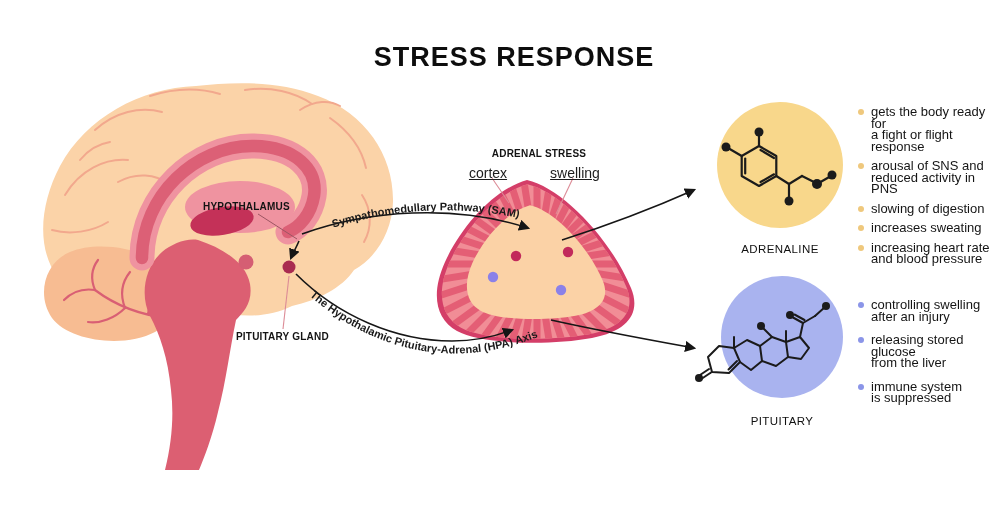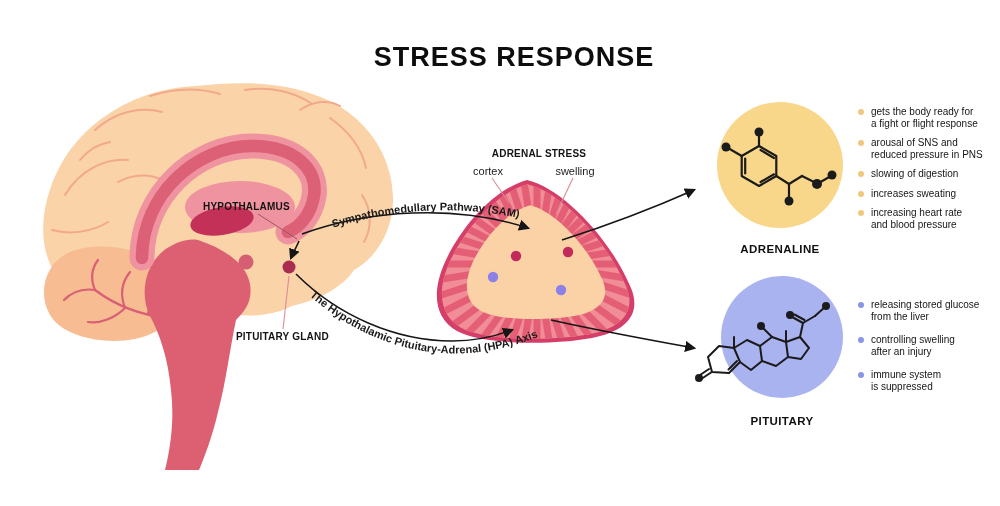--- a/index.html
+++ b/index.html
@@ -6,25 +6,25 @@
   .canvas{
     position:relative;width:1000px;height:506px;background:#ffffff;overflow:hidden;
     font-family:"Liberation Sans","DejaVu Sans",sans-serif;color:#111;
   }
   .abs{position:absolute;}
   .page-title{
     left:0;right:0;top:42px;text-align:center;
     font-size:27px;font-weight:700;letter-spacing:1px;color:#0d0d0d;padding-left:28px;
   }
   .anat-label{font-size:10px;font-weight:700;color:#131313;letter-spacing:.2px;white-space:nowrap;}
-  .small-label{font-size:11px;font-weight:400;color:#1c1c1c;white-space:nowrap;}
-  .hormone-label{font-size:11.5px;font-weight:700;letter-spacing:.4px;color:#101010;text-align:center;}
+  .small-label{font-size:14px;font-weight:400;color:#1c1c1c;white-space:nowrap;text-decoration:underline;}
+  .hormone-label{font-size:11.5px;font-weight:400;letter-spacing:.4px;color:#101010;text-align:center;}
   .bullet-list{width:132px;}
   .bullet-item{position:relative;padding-left:13px;margin-bottom:8px;
-    font-size:10px;line-height:11.5px;color:#151515;white-space:pre-line;}
+    font-size:13px;line-height:11.5px;color:#151515;white-space:pre-line;}
   .cortisol-list .bullet-item{margin-bottom:12px;}
   .dot{position:absolute;left:0;top:3px;width:6px;height:6px;border-radius:50%;}
   svg{position:absolute;left:0;top:0;}
   .gyrus{fill:none;stroke:#F2A88D;stroke-width:2;stroke-linecap:round;}
   .vein{fill:none;stroke:#D95F74;stroke-width:2.2;stroke-linecap:round;}
   .arrow{fill:none;stroke:#161616;stroke-width:1.6;}
   .leader-pink{stroke:#DC8B96;stroke-width:1.1;}
   .leader-dark{stroke:#9D5562;stroke-width:1;}
   .stripe{stroke:#E45E75;stroke-width:7;}
   .mol{fill:none;stroke:#1b1b1b;stroke-width:2.2;stroke-linecap:round;stroke-linejoin:round;}
@@ -221,35 +221,35 @@
 
   <div class="abs hormone-label" style="left:720px;top:243px;width:120px;">ADRENALINE</div>
   <div class="abs hormone-label" style="left:722px;top:415px;width:120px;">PITUITARY</div>
 
   <div class="abs bullet-list adrenaline-list" style="left:858px;top:106px;">
 
       <div class="bullet-item"><span class="dot" style="background: rgb(239, 200, 125);"></span><span>gets the body ready for
 a fight or flight response</span></div>
 
       <div class="bullet-item"><span class="dot" style="background: rgb(239, 200, 125);"></span><span>arousal of SNS and
-reduced pressure in PNS</span></div>
+reduced activity in PNS</span></div>
 
       <div class="bullet-item"><span class="dot" style="background: rgb(239, 200, 125);"></span><span>slowing of digestion</span></div>
 
       <div class="bullet-item"><span class="dot" style="background: rgb(239, 200, 125);"></span><span>increases sweating</span></div>
 
       <div class="bullet-item"><span class="dot" style="background: rgb(239, 200, 125);"></span><span>increasing heart rate
 and blood pressure</span></div>
     </div>
 
   <div class="abs bullet-list cortisol-list" style="left:858px;top:299px;">
 
+      <div class="bullet-item"><span class="dot" style="background: rgb(139, 149, 232);"></span><span>controlling swelling
+after an injury</span></div>
+
       <div class="bullet-item"><span class="dot" style="background: rgb(139, 149, 232);"></span><span>releasing stored glucose
 from the liver</span></div>
-
-      <div class="bullet-item"><span class="dot" style="background: rgb(139, 149, 232);"></span><span>controlling swelling
-after an injury</span></div>
 
       <div class="bullet-item"><span class="dot" style="background: rgb(139, 149, 232);"></span><span>immune system
 is suppressed</span></div>
     </div>
 
 </div>
 
 </body></html>

